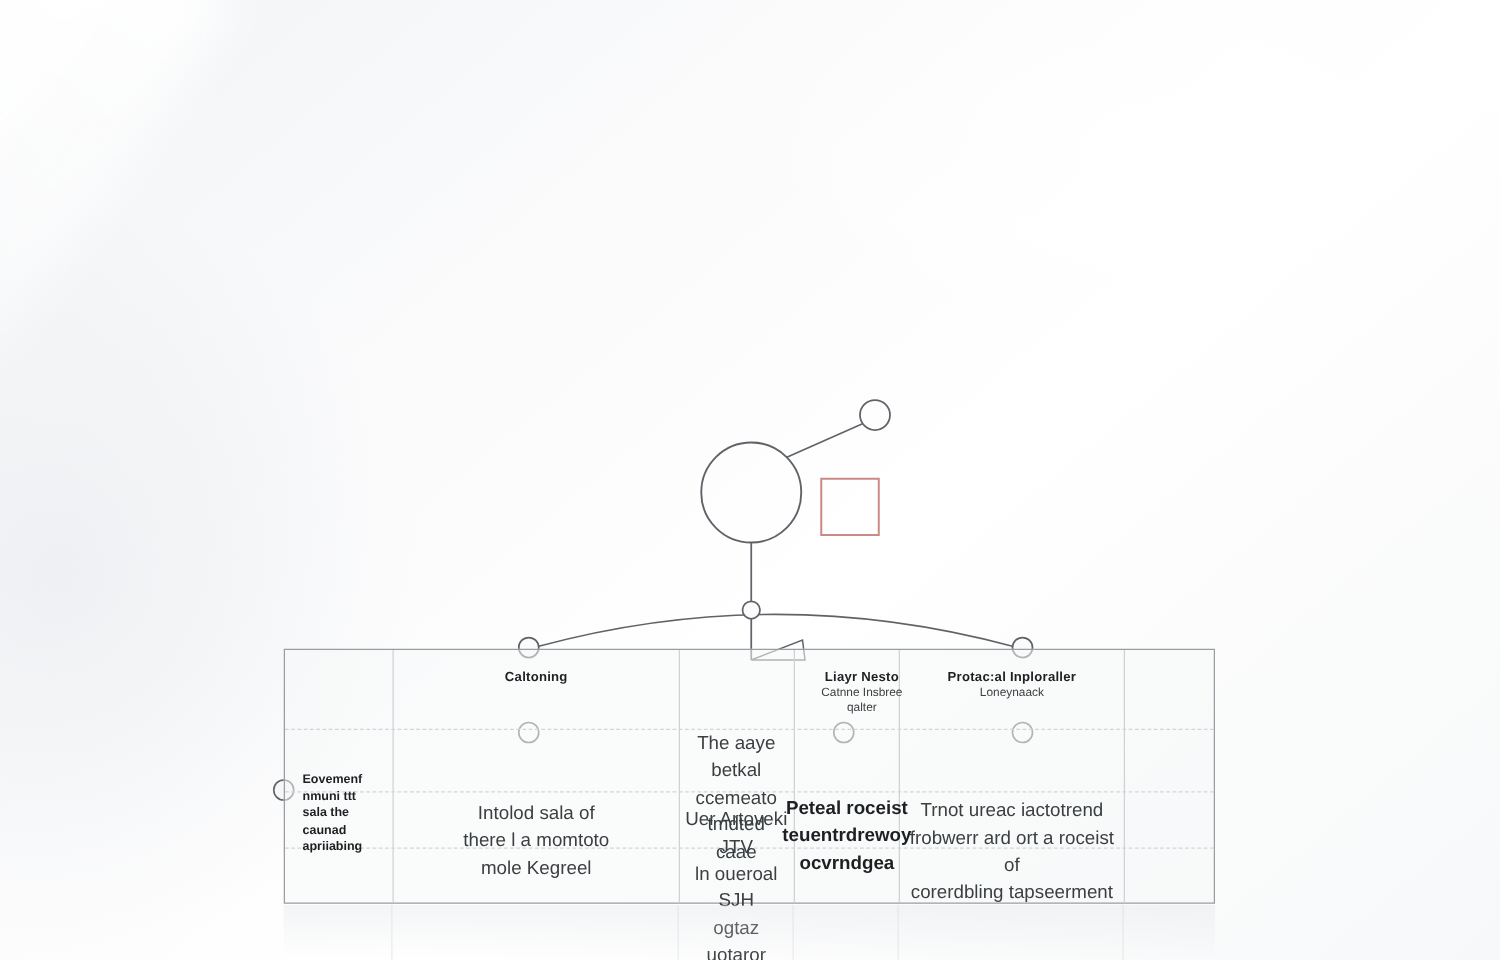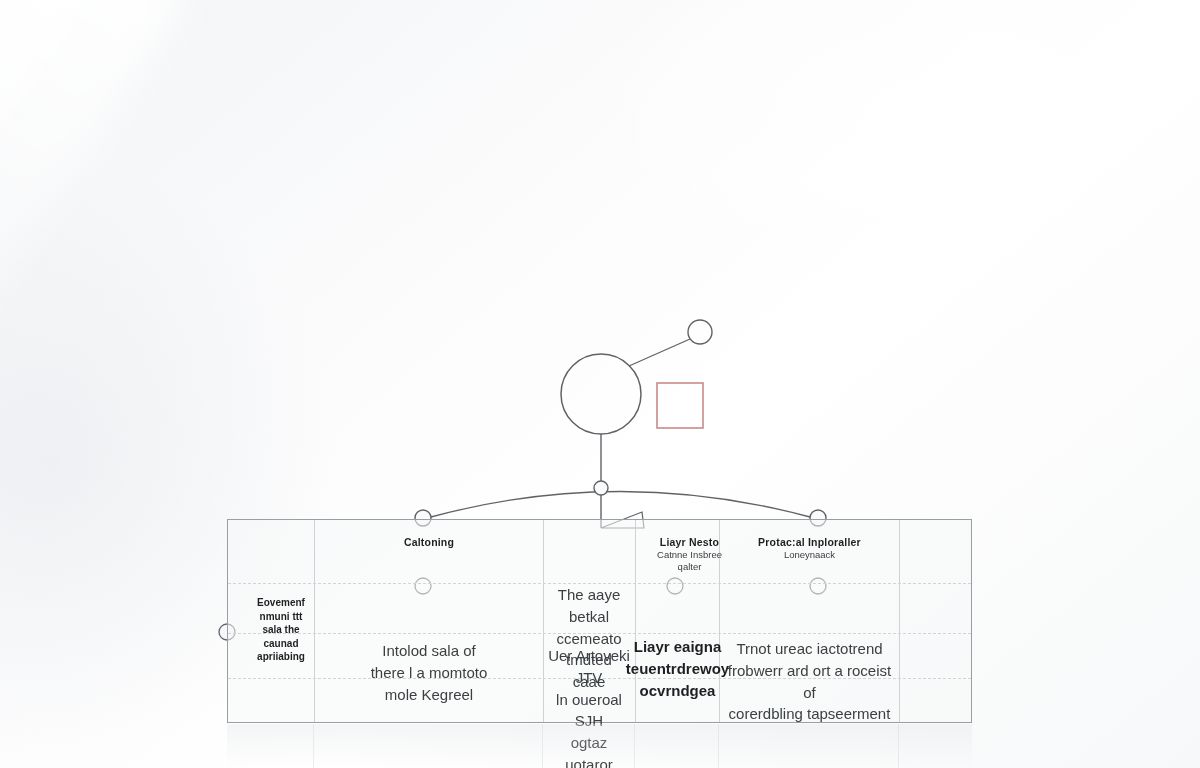--- a/index.html
+++ b/index.html
@@ -187,21 +187,21 @@
     <div class="col-div" style="left:86px"></div>
     <div class="col-div" style="left:315px"></div>
     <div class="col-div" style="left:407px"></div>
     <div class="col-div" style="left:491px"></div>
     <div class="col-div" style="left:671px"></div>
 
     <div class="row-div" style="top:63px"></div>
     <div class="row-div" style="top:113px"></div>
     <div class="row-div" style="top:158px"></div>
 
-    <div class="cell" style="left:14px; top:76px; width:78px; align-items:center;">
+    <div class="cell" style="left:14px; top:97px; width:78px; align-items:flex-start;">
       <div class="row-label">Eovemenf</div>
       <div class="row-label faint">nmuni ttt</div>
       <div class="row-label">sala the</div>
       <div class="row-label">caunad</div>
       <div class="row-label">apriiabing</div>
     </div>
 
     <div class="cell" style="left:90px; top:16px; width:222px;">
       <div class="cell-title">Caltoning</div>
     </div>
@@ -221,21 +221,21 @@
 ln oueroal SJH
 ogtaz uotaror</div>
     </div>
 
     <div class="cell" style="left:422px; top:16px; width:79px; white-space:pre-line;">
       <div class="cell-title">Liayr Nesto</div>
       <div class="cell-sub">Catnne Insbree
 qalter</div>
     </div>
     <div class="cell" style="left:410px; top:116px; width:79px; white-space:pre-line;">
-      <div class="cell-body bold">Liayr eaigna
+      <div class="cell-body bold">Peteal roceist
 teuentrdrewoy
 ocvrndgea</div>
     </div>
 
     <div class="cell" style="left:494px; top:118px; width:175px; white-space:pre-line;">
       <div class="cell-body">Trnot ureac iactotrend
 frobwerr ard ort a roceist of
 corerdbling tapseerment</div>
     </div>
     <div class="cell" style="left:494px; top:16px; width:175px; white-space:pre-line;">

